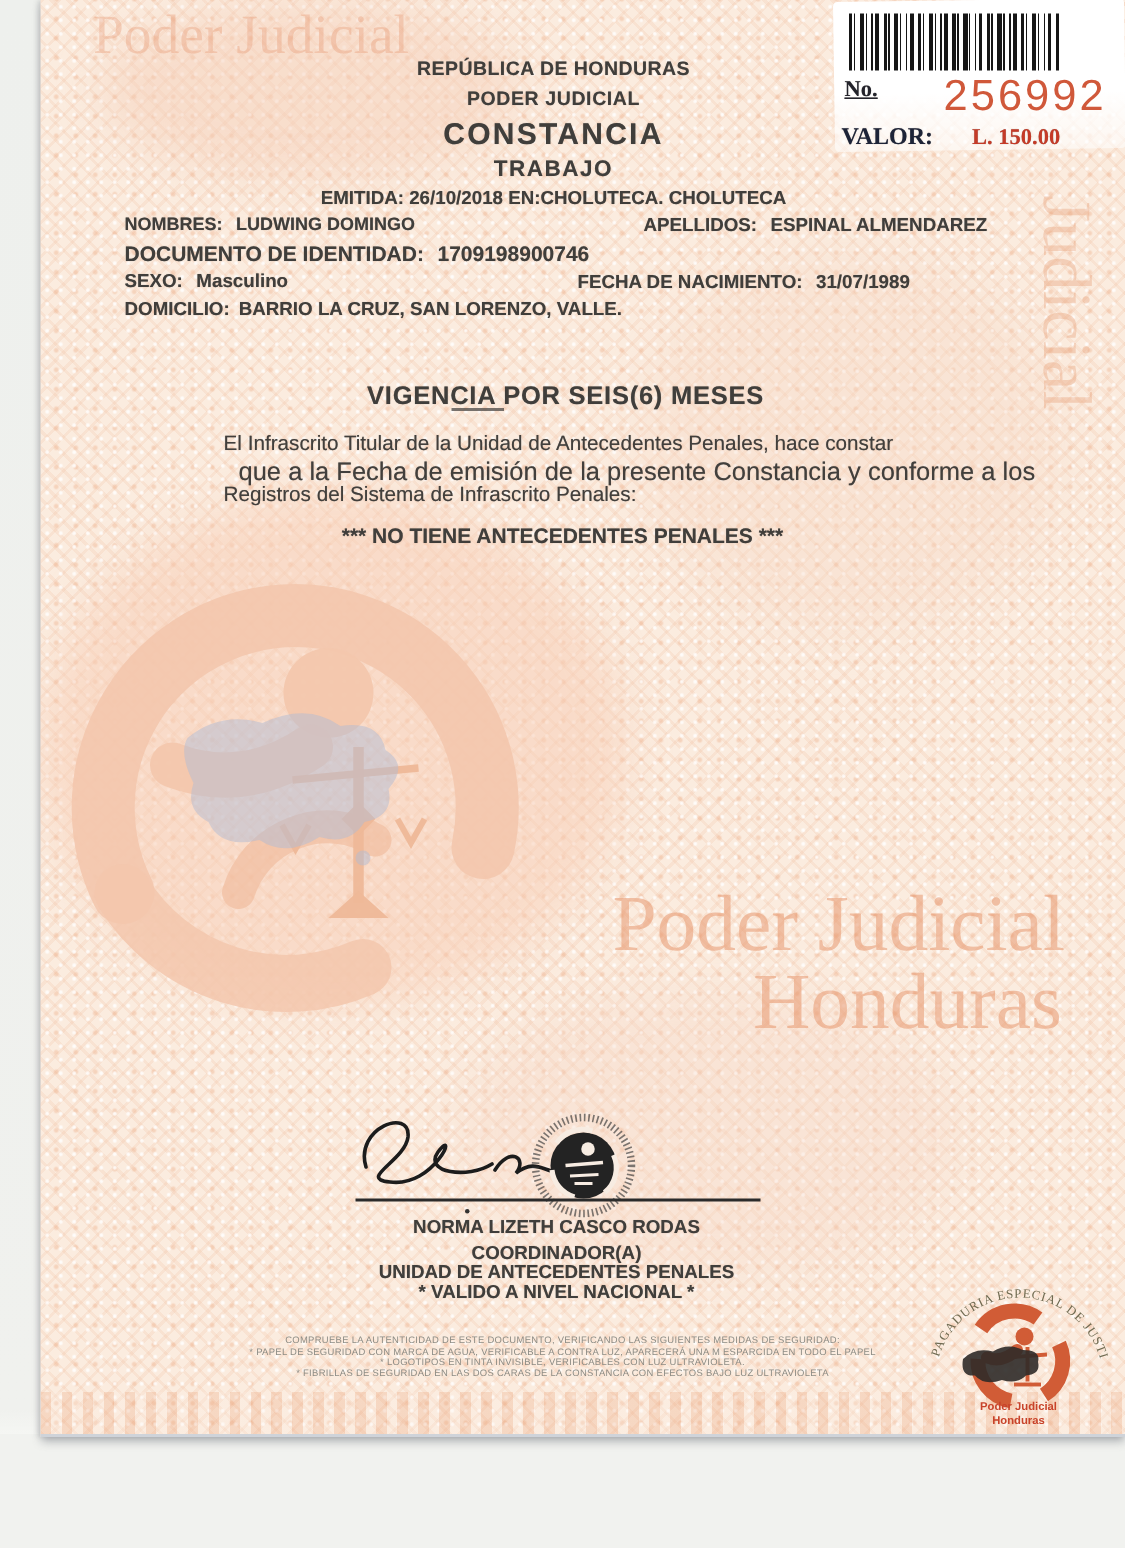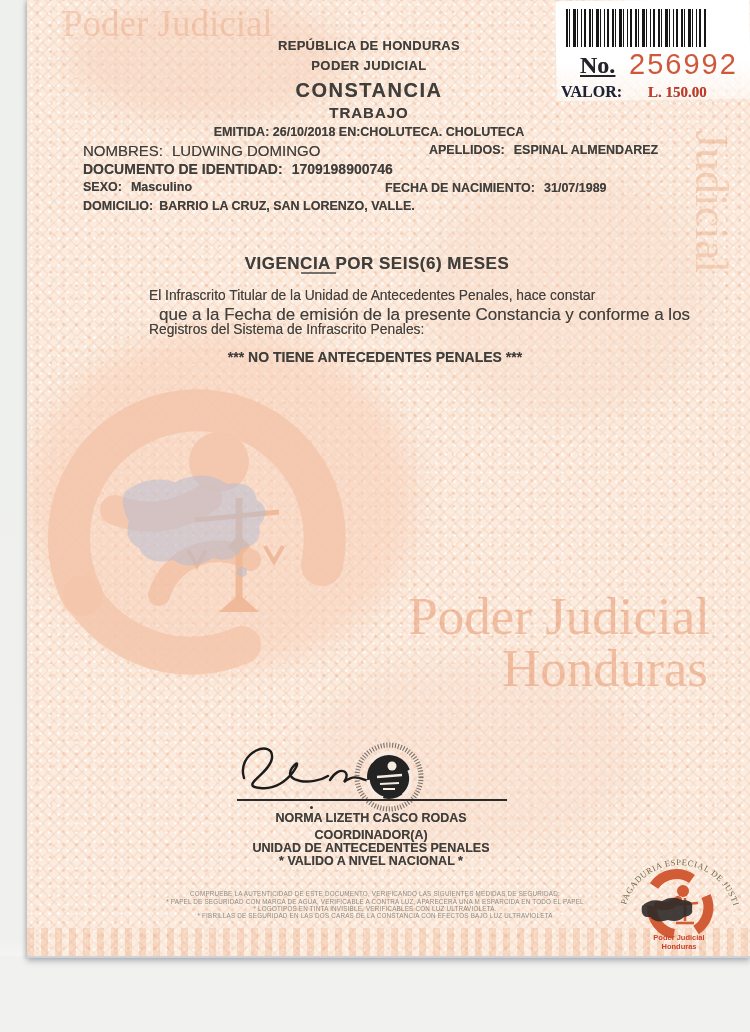--- a/index.html
+++ b/index.html
@@ -75,32 +75,32 @@
       <path d="M 118 142 q 22 -18 50 -10 q 30 -14 52 2 q 26 -4 30 16 q 16 10 2 26 q 4 18 -16 22 q -10 16 -30 10 q -22 14 -40 2 q -26 6 -34 -12 q -16 -8 -10 -26 q -10 -20 -4 -30 z" fill="rgba(178,188,212,.5)"></path>
       <circle cx="235" cy="222" r="5" fill="rgba(178,188,212,.5)"></circle>
     </svg>
 
     <div style="position:absolute;left:0;top:928px;width:723px;height:28px;
                 background:repeating-linear-gradient(90deg, rgba(234,162,120,.28) 0 7px, rgba(252,238,228,.25) 7px 14px);"></div>
   </div>
 
   <div class="sticker"></div>
   <div class="barcode"></div>
-  <div class="t serif b" style="left:580px;top:52px;font-size:24px;color:#23232b;text-decoration:underline;">No.</div>
+  <div class="t serif b" style="left:563px;top:52px;font-size:15px;color:#23232b;text-decoration:underline;">No.</div>
   <div class="t" style="left:601px;top:48px;font-size:29px;letter-spacing:2px;color:#d0583a;text-shadow:none;margin-left:28px;">256992</div>
   <div class="t serif b" style="left:561px;top:83px;font-size:16px;color:#1d2337;">VALOR:</div>
   <div class="t serif b" style="left:648px;top:84px;font-size:15px;color:#c53a27;">L. 150.00</div>
 
   <div class="t center sans b" style="top:38px;font-size:13px;letter-spacing:.3px;transform:translateX(-6px);">REPÚBLICA DE HONDURAS</div>
   <div class="t center sans b" style="top:58px;font-size:13px;letter-spacing:.4px;transform:translateX(-6px);">PODER JUDICIAL</div>
   <div class="t center sans b" style="top:79px;font-size:20px;letter-spacing:1.5px;transform:translateX(-6px);">CONSTANCIA</div>
   <div class="t center sans b" style="top:104px;font-size:15px;letter-spacing:1px;transform:translateX(-6px);">TRABAJO</div>
   <div class="t center sans b" style="top:125px;font-size:12.5px;transform:translateX(-6px);">EMITIDA: 26/10/2018 EN:CHOLUTECA. CHOLUTECA</div>
 
-  <div class="t sans b fieldrow" style="left:83px;top:142px;font-size:15px;font-weight:400;">
+  <div class="t sans b fieldrow" style="left:83px;top:142px;font-size:12px;font-weight:700;">
     <span class="lbl">NOMBRES:</span><span>LUDWING DOMINGO</span>
   </div>
   <div class="t sans b fieldrow" style="left:385px;top:143px;font-size:12.5px;font-weight:600;margin-left:44px;">
     <span class="lbl">APELLIDOS:</span><span>ESPINAL ALMENDAREZ</span>
   </div>
   <div class="t sans b fieldrow" style="left:83px;top:161px;font-size:14px;font-weight:600;">
     <span class="lbl">DOCUMENTO DE IDENTIDAD:</span><span>1709198900746</span>
   </div>
   <div class="t sans b fieldrow" style="left:83px;top:180px;font-size:12.5px;font-weight:600;text-align:right;">
     <span class="lbl">SEXO:</span><span>Masculino</span>

